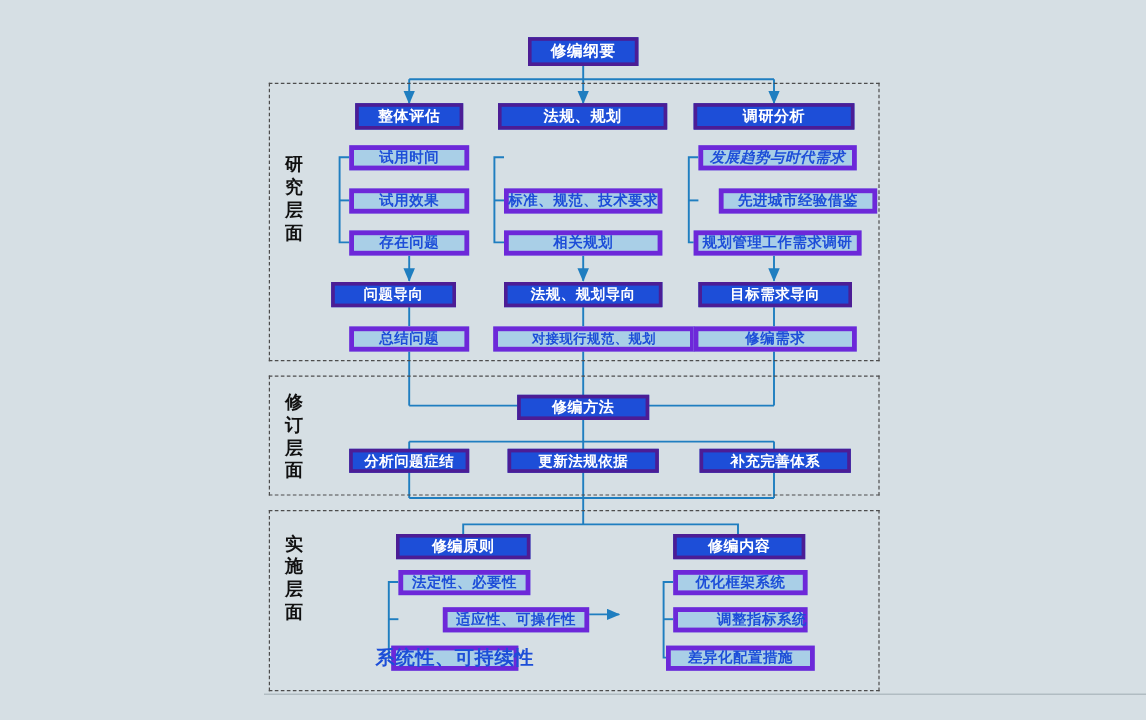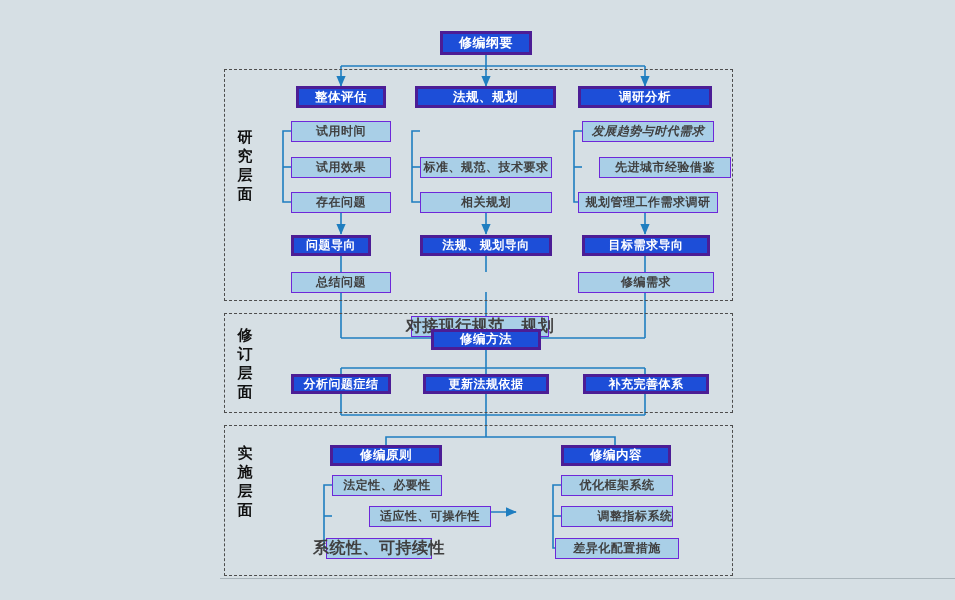--- a/index.html
+++ b/index.html
@@ -55,22 +55,22 @@
     white-space: nowrap;
     letter-spacing: 0.5px;
   }
   .node.dark {
     background: #1d4ed8;
     border: 3px solid #4c1d95;
     color: #ffffff;
   }
   .node.light {
     background: #a9cfe7;
-    border: 1px solid #6d28d9;
-    color: #404040;
+    border: 4px solid #6d28d9;
+    color: #1d4ed8;
   }
   .baseline {
     position: absolute;
     background: #a9b4ba;
     height: 1px;
   }
 </style>
 </head>
 <body>
 
@@ -143,27 +143,27 @@
       <div>面</div>
     </div>
 
   <div class="node dark" style="left:296px; top:86px; width:90px; height:22px; font-size:12.5px;">整体评估</div>
   <div class="node dark" style="left:415px; top:86px; width:141px; height:22px; font-size:12.5px;">法规、规划</div>
   <div class="node dark" style="left:578px; top:86px; width:134px; height:22px; font-size:12.5px;">调研分析</div>
 
   <div class="node light" style="left:291px; top:121px; width:100px; height:21px; font-size:12px;">试用时间</div>
   <div class="node light" style="left:291px; top:157px; width:100px; height:21px; font-size:12px;">试用效果</div>
   <div class="node light" style="left:291px; top:192px; width:100px; height:21px; font-size:12px;">存在问题</div>
-  <div class="node dark" style="left:291px; top:235px; width:80px; height:21px; font-size:12px;">问题导向</div>
+  <div class="node dark" style="left:276px; top:235px; width:104px; height:21px; font-size:12px;">问题导向</div>
   <div class="node light" style="left:291px; top:272px; width:100px; height:21px; font-size:12px;">总结问题</div>
 
   <div class="node light" style="left:420px; top:157px; width:132px; height:21px; font-size:12px;">标准、规范、技术要求</div>
   <div class="node light" style="left:420px; top:192px; width:132px; height:21px; font-size:12px;">相关规划</div>
   <div class="node dark" style="left:420px; top:235px; width:132px; height:21px; font-size:12px;">法规、规划导向</div>
-  <div class="node light" style="left:411px; top:272px; width:138px; height:21px; font-size:16px;margin-top:44px;">对接现行规范、规划</div>
+  <div class="node light" style="left:411px; top:272px; width:168px; height:21px; font-size:11px;">对接现行规范、规划</div>
 
   <div class="node light" style="left:582px; top:121px; width:132px; height:21px; font-size:12px;font-style:italic;">发展趋势与时代需求</div>
   <div class="node light" style="left:582px; top:157px; width:132px; height:21px; font-size:12px;margin-left:17px;">先进城市经验借鉴</div>
   <div class="node light" style="left:578px; top:192px; width:140px; height:21px; font-size:12px;">规划管理工作需求调研</div>
   <div class="node dark" style="left:582px; top:235px; width:128px; height:21px; font-size:12px;">目标需求导向</div>
   <div class="node light" style="left:578px; top:272px; width:136px; height:21px; font-size:12px;">修编需求</div>
 
   <div class="section" style="left:224px; top:313px; width:509px; height:100px;"></div>
   <div class="section-label" style="left:235px; top:326px;">
       <div>修</div>

